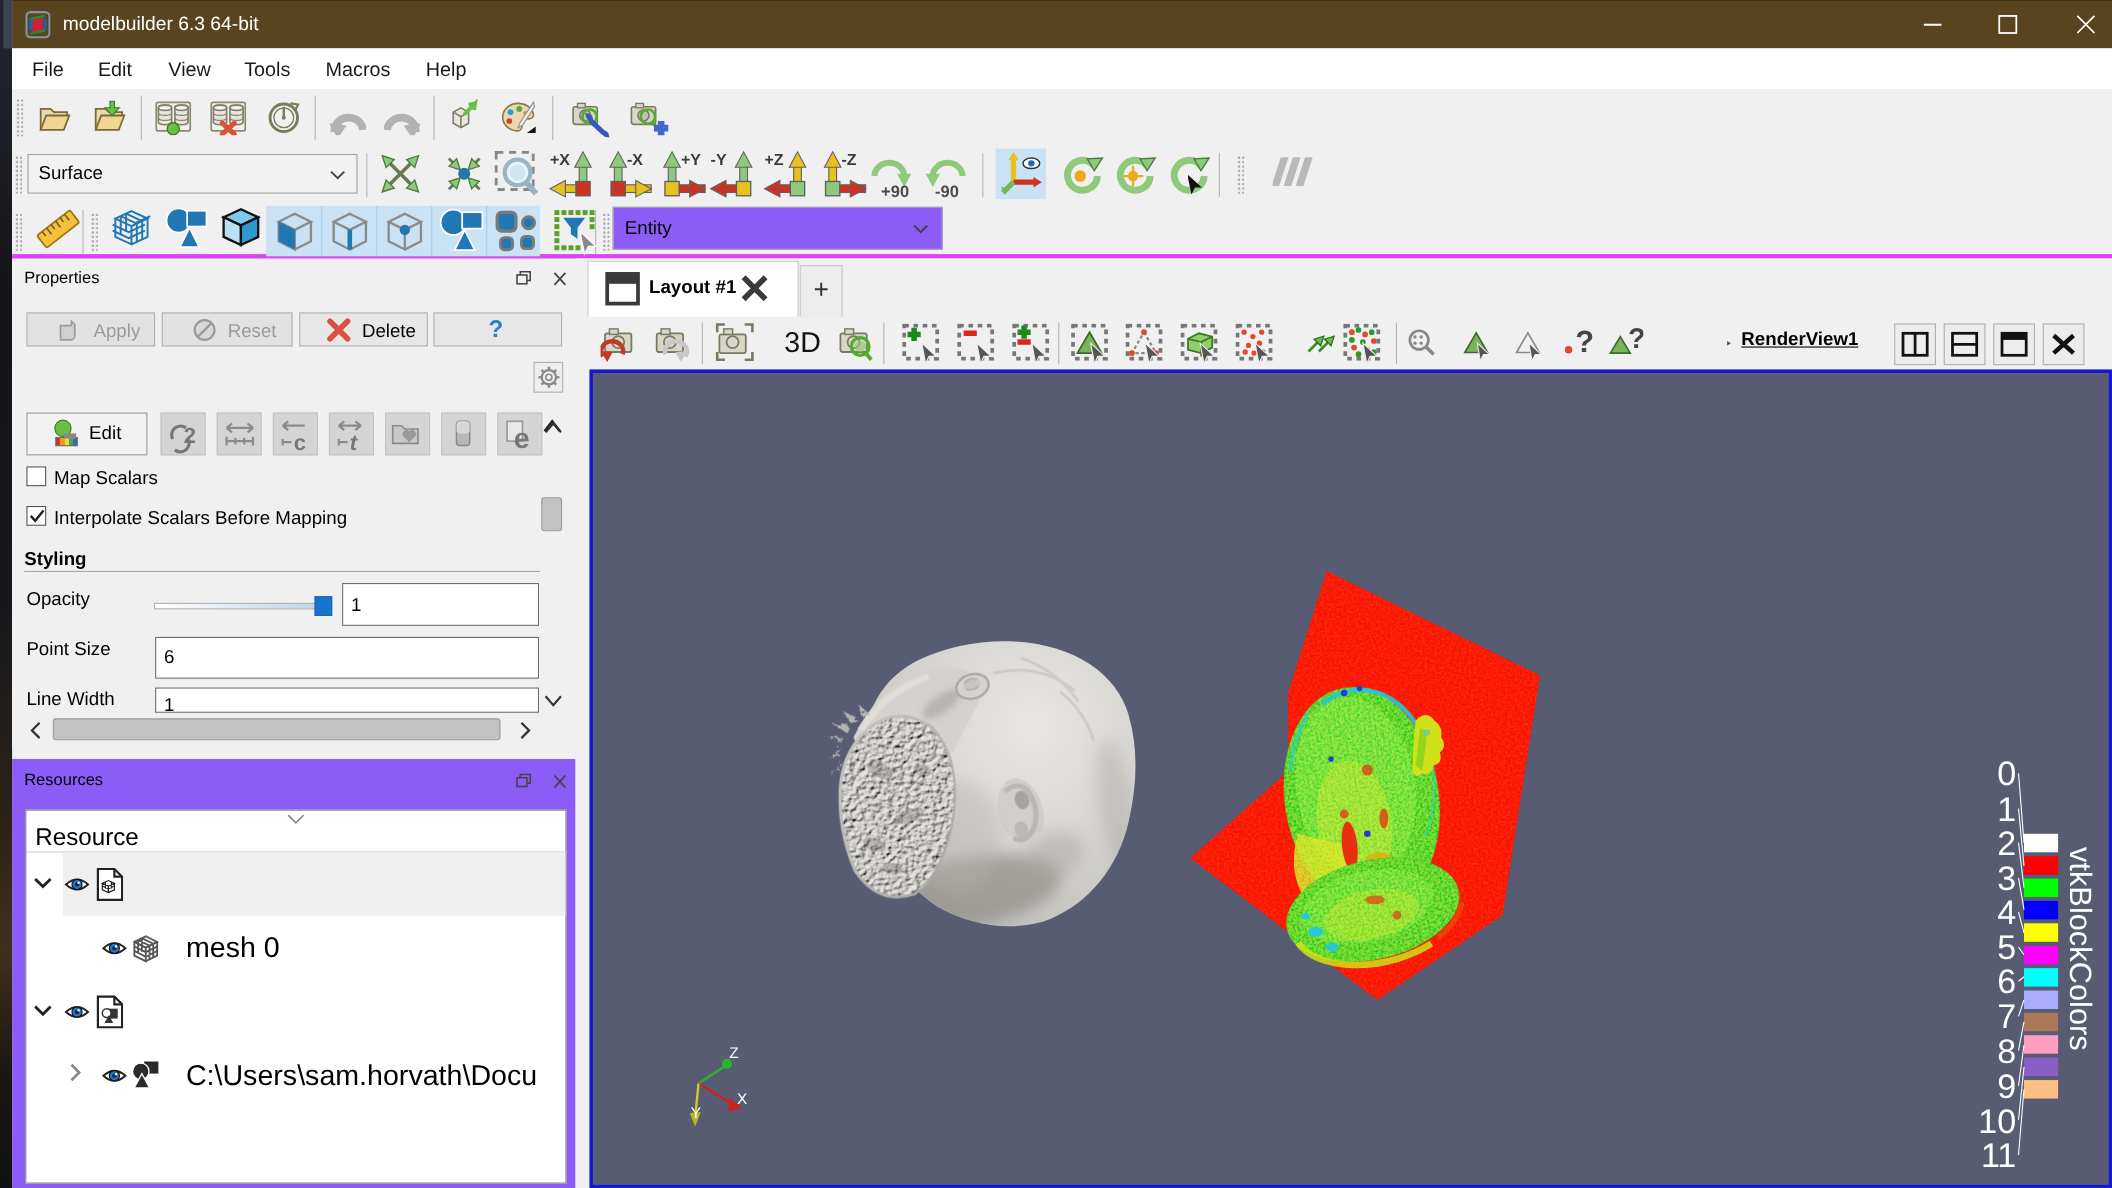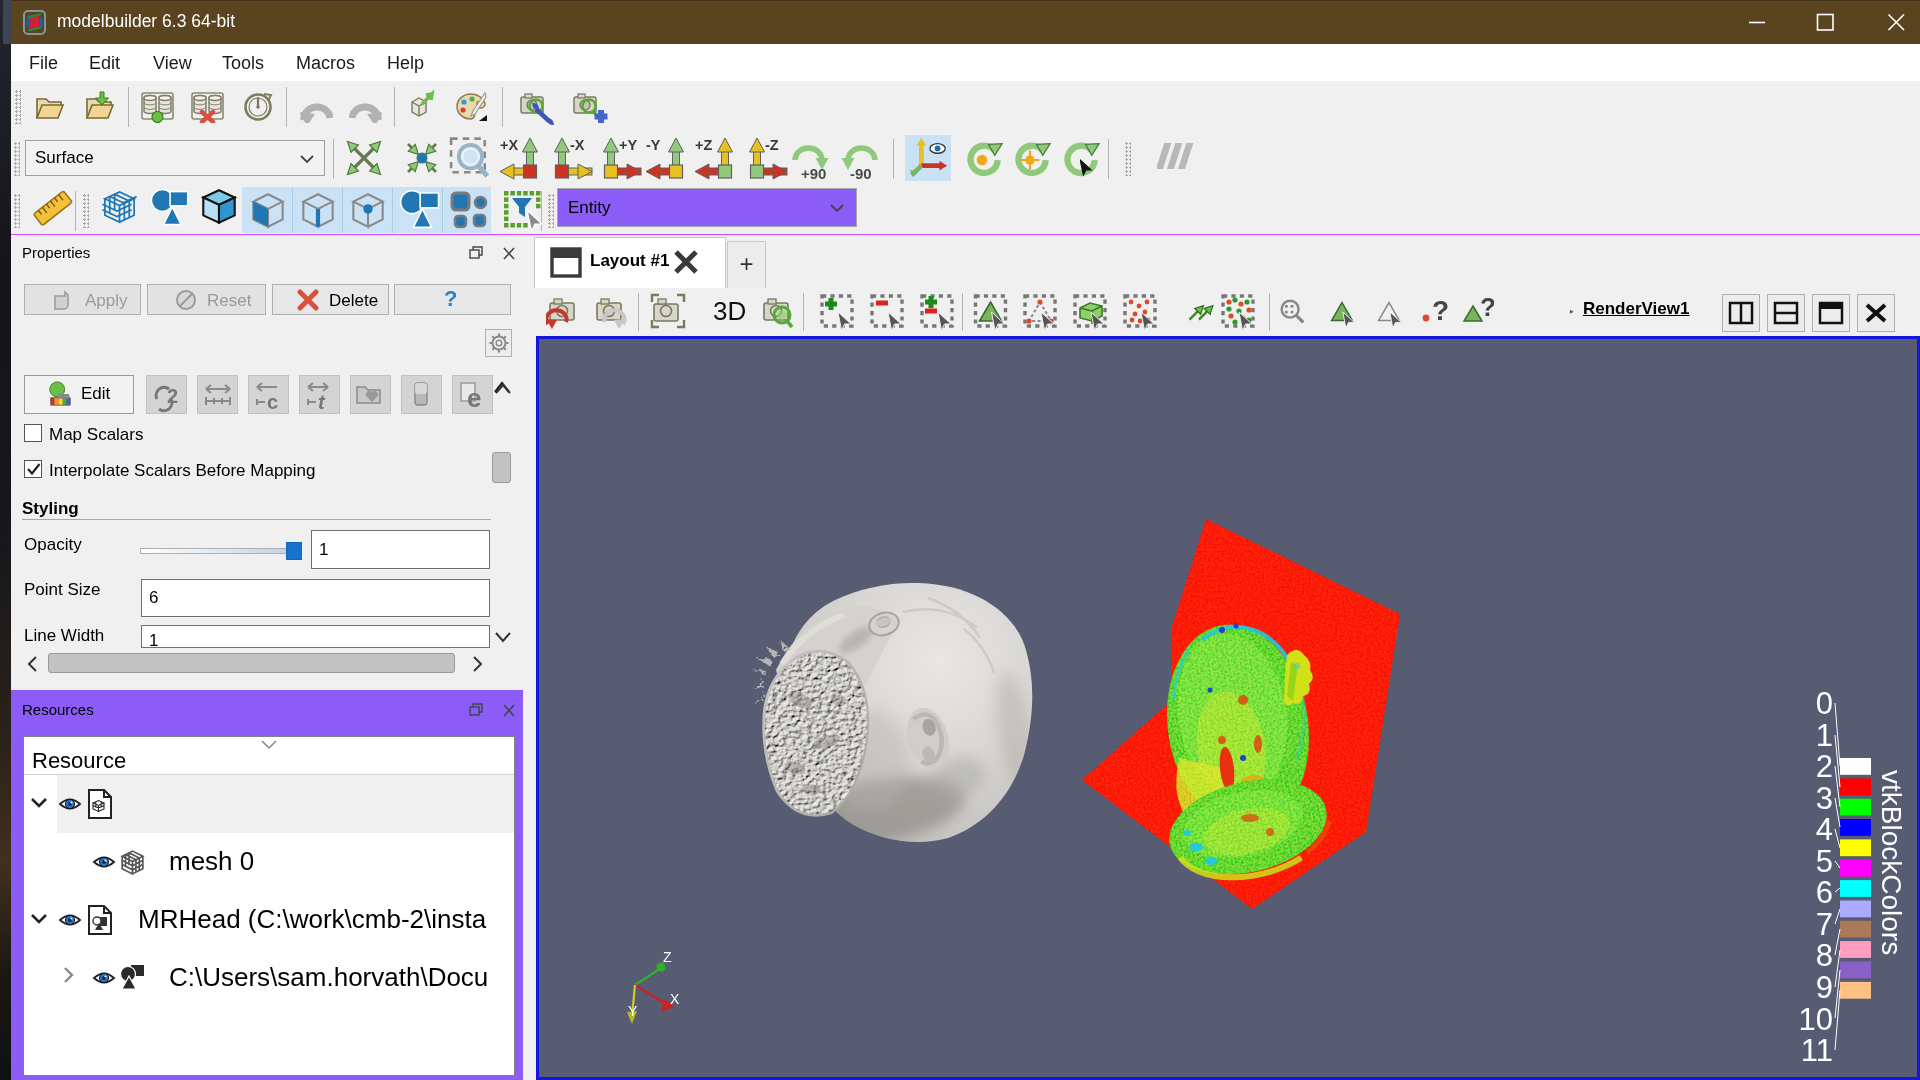--- a/index.html
+++ b/index.html
@@ -33,21 +33,21 @@
     <path d="M148.5 14.5 L164 30 M164 14.5 L148.5 30" stroke="#fff" stroke-width="1.6"></path>
   </svg>
 <div class="abs" style="left:11px;top:44px;width:1909px;height:37px;background:#fff;">
     <div class="menu" style="left:18px">File</div>
     <div class="menu" style="left:78px">Edit</div>
     <div class="menu" style="left:142px">View</div>
     <div class="menu" style="left:211px">Tools</div>
     <div class="menu" style="left:285px">Macros</div>
     <div class="menu" style="left:376px">Help</div>
   </div>
-<div class="abs" style="left:11px;top:81px;width:1909px;height:154px;background:#f0f0f0;border-bottom:1px solid #d946ef;">
+<div class="abs" style="left:11px;top:81px;width:1909px;height:154px;background:#f0f0f0;border-bottom:4px solid #d946ef;">
     <div class="grip" style="left:4px;top:9px;height:34px"></div>
     <div class="grip" style="left:3px;top:61px;height:34px"></div>
     <div class="grip" style="left:1114px;top:61px;height:34px"></div>
     <div class="grip" style="left:3px;top:113px;height:34px"></div>
     <div class="grip" style="left:72px;top:113px;height:34px"></div>
     <div class="grip" style="left:537px;top:113px;height:34px"></div>
     <div class="vsep" style="left:117px;top:6px;height:40px"></div>
     <div class="vsep" style="left:275px;top:6px;height:40px"></div>
     <div class="vsep" style="left:383px;top:6px;height:40px"></div>
     <div class="vsep" style="left:491px;top:6px;height:40px"></div>
@@ -525,21 +525,20 @@
         <circle cx="12" cy="11" r="2" fill="#0a2a4a"></circle>
         <circle cx="13.5" cy="9.5" r="1.1" fill="#fff"></circle>
       </svg>
       <svg class="abs" style="left:62px;top:167px" width="26" height="31" viewBox="0 0 26 31">
         <path d="M3 2 h15 l7 7 v21 h-22 z" fill="#fff" stroke="#222" stroke-width="2"></path>
         <path d="M18 2 v7 h7" fill="none" stroke="#222" stroke-width="2"></path>
         <rect x="12" y="13" width="9" height="9" fill="#333"></rect>
         <circle cx="11" cy="17" r="4" fill="#fff" stroke="#333" stroke-width="1.4"></circle>
         <path d="M9 26 l4 -7 4 7 z" fill="#333"></path>
       </svg>
-      <div class="treetxt" style="left:114px;top:167px;">MRHead (C:\work\cmb-2\insta</div>
       <svg class="abs" style="left:39px;top:229px" width="12" height="18" viewBox="0 0 12 18">
         <path d="M2 2 L9 9 L2 16" fill="none" stroke="#888" stroke-width="2.4"></path>
       </svg>
       <svg class="abs" style="left:68px;top:230px" width="24" height="22" viewBox="0 0 24 22">
         <path d="M2 11 Q12 2 22 11 Q12 20 2 11 z" fill="#fff" stroke="#222" stroke-width="1.8"></path>
         <circle cx="12" cy="11" r="4.6" fill="#2277cc" stroke="#111" stroke-width="1"></circle>
         <circle cx="12" cy="11" r="2" fill="#0a2a4a"></circle>
         <circle cx="13.5" cy="9.5" r="1.1" fill="#fff"></circle>
       </svg>
       <svg class="abs" style="left:95px;top:226px" width="28" height="28" viewBox="0 0 28 28">

